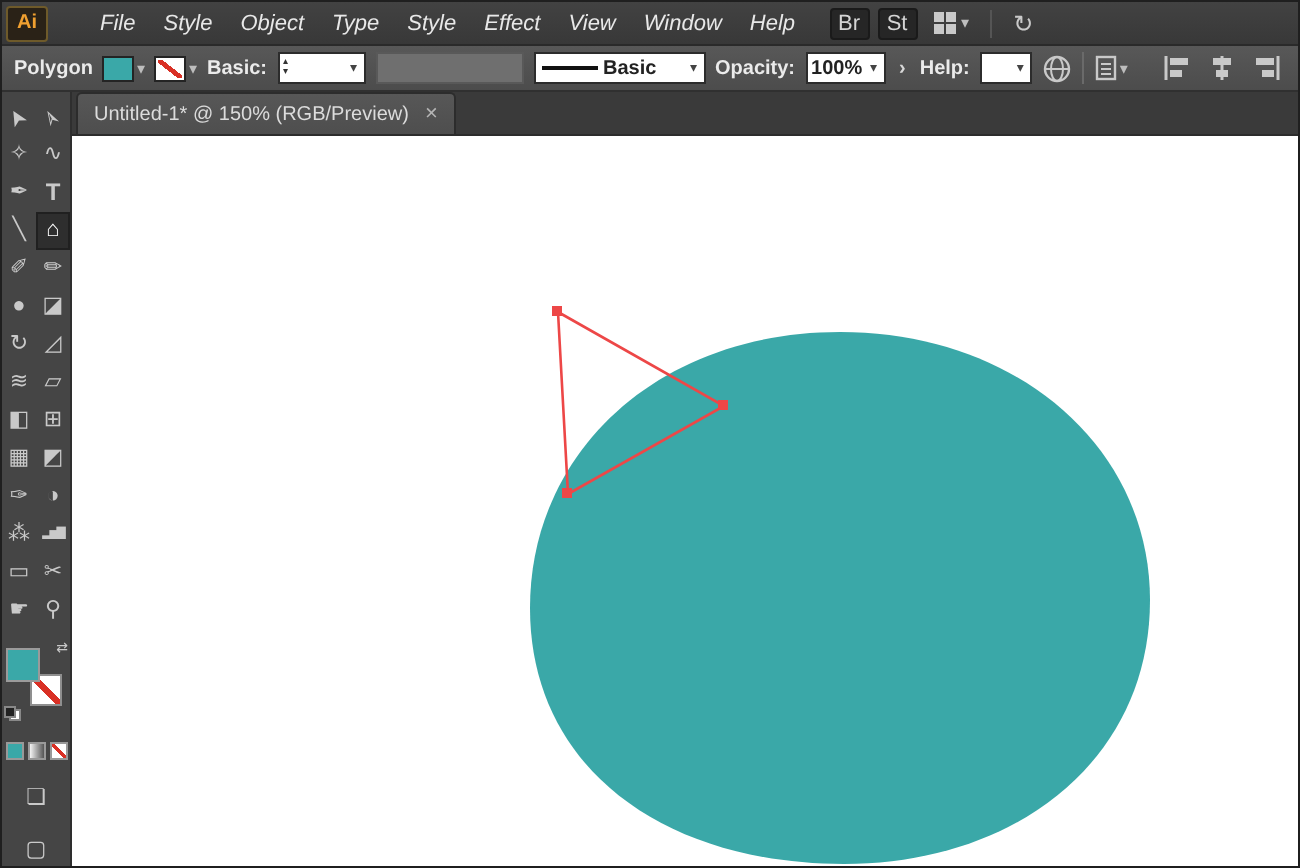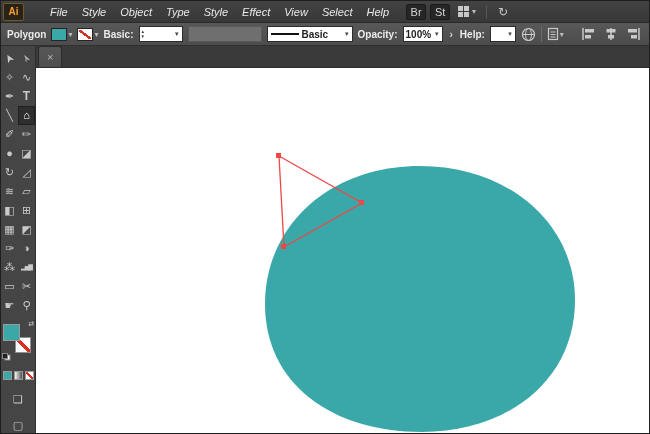--- a/index.html
+++ b/index.html
@@ -89,21 +89,21 @@
 
   <div class="menubar" data-name="menu-bar">
     <div class="applogo" data-name="app-logo-icon">Ai</div>
     <span class="menuitem" data-name="menu-file">File</span>
     <span class="menuitem" data-name="menu-edit">Style</span>
     <span class="menuitem" data-name="menu-object">Object</span>
     <span class="menuitem" data-name="menu-type">Type</span>
     <span class="menuitem" data-name="menu-select">Style</span>
     <span class="menuitem" data-name="menu-effect">Effect</span>
     <span class="menuitem" data-name="menu-view">View</span>
-    <span class="menuitem" data-name="menu-window">Select</span>
+    <span class="menuitem" data-name="menu-window">Window</span>
     <span class="menuitem" data-name="menu-help">Help</span>
     <div class="mb-right" data-name="menu-bar-right-group">
       <div class="sq-btn" data-name="bridge-button">Br</div>
       <div class="sq-btn" data-name="stock-button">St</div>
       <div class="ws-btn" data-name="arrange-documents-button">
         <svg width="13" height="13" viewBox="0 0 13 13" data-name="grid-icon">
           <rect x="1" y="1" width="5" height="5" fill="#c9c9c9"></rect>
             <rect x="7" y="1" width="5" height="5" fill="#c9c9c9"></rect>
           <rect x="1" y="7" width="5" height="5" fill="#c9c9c9"></rect>
             <rect x="7" y="7" width="5" height="5" fill="#c9c9c9"></rect>
@@ -259,20 +259,21 @@
         <span class="noneb" data-name="none-button"></span>
       </div>
 
       <span class="modebtn" data-name="draw-mode-button">❏</span>
       <span class="modebtn" data-name="screen-mode-button">▢</span>
     </div>
 
     <div class="main" data-name="document-area">
       <div class="tabbar" data-name="document-tab-bar">
         <div class="tab" data-name="document-tab">
+          <span data-name="document-tab-title">Untitled-1* @ 150% (RGB/Preview)</span>
           <span class="tabclose" data-name="close-icon">×</span>
         </div>
       </div>
 
       <div class="canvas" data-name="artboard-canvas">
         <svg width="614" height="367" viewBox="0 0 614 367" data-name="artwork">
           <path data-name="teal-blob-shape" d="M384,98 C293,98 229,158 229,236 C229,316 296,364 386,364 C472,364 539,312 539,232 C539,156 473,98 384,98 Z" fill="#3AA8A8"></path>
           <polygon data-name="selected-triangle-path" fill="none" stroke-width="1.3" points="243,88 326,135 248,179" stroke="#ED4747"></polygon>
           <rect width="5" height="5" data-name="anchor-point" x="240" y="85" fill="#ED4747"></rect>
           <rect width="5" height="5" data-name="anchor-point" x="323" y="132" fill="#ED4747"></rect>

